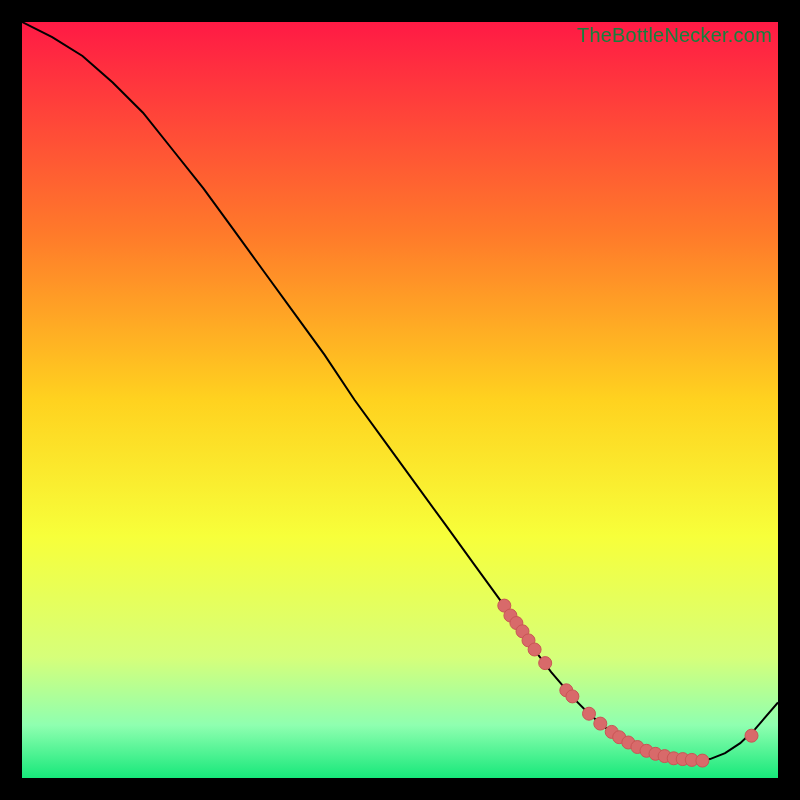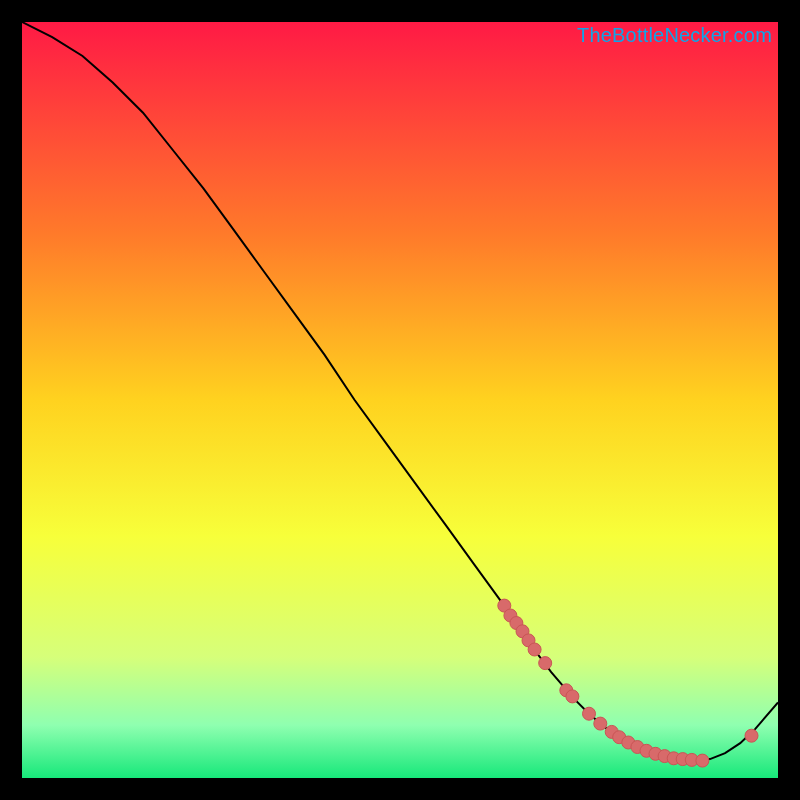--- a/index.html
+++ b/index.html
@@ -23,21 +23,21 @@
     position: absolute;
     left: 0;
     top: 0;
     width: 756px;
     height: 756px;
   }
   .watermark {
     position: absolute;
     top: 2px;
     right: 6px;
-    color: #0ea5e9;
+    color: #15803d;
     font-size: 20px;
     letter-spacing: 0.2px;
     user-select: none;
   }
 </style>
 </head>
 <body>
 
 <div class="frame">
   <svg class="plot" viewBox="0 0 756 756">

